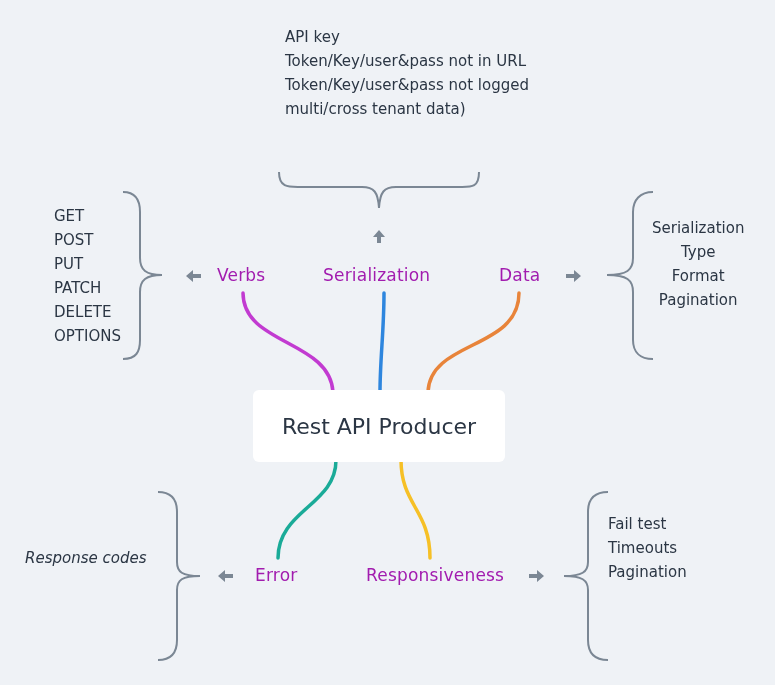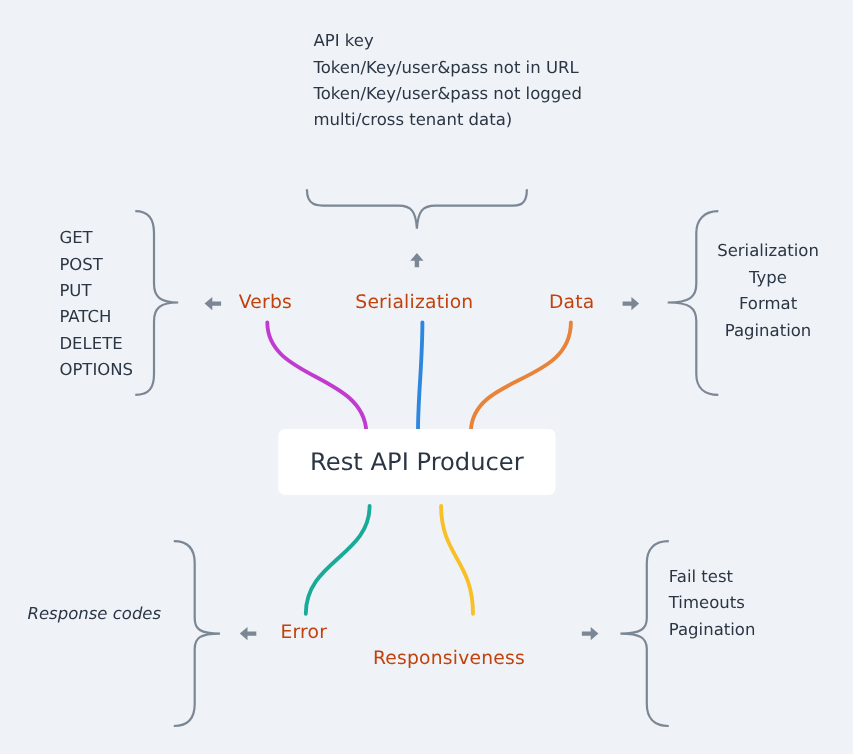--- a/index.html
+++ b/index.html
@@ -8,36 +8,36 @@
     background: #eff2f6;
     position: relative;
     overflow: hidden;
     font-family: "DejaVu Sans", sans-serif;
     color: #2b3644;
   }
   svg.links { position: absolute; left: 0; top: 0; }
   .node {
     position: absolute;
     font-size: 17px;
-    color: #c2410c;
+    color: #a21caf;
     white-space: nowrap;
     letter-spacing: 0.2px;
   }
   .list {
     position: absolute;
     font-size: 15px;
     line-height: 24px;
     color: #2b3644;
     white-space: nowrap;
   }
   .list div { height: 24px; }
   .root {
     position: absolute;
     left: 253px; top: 390px;
-    width: 252px; height: 60px;
+    width: 252px; height: 72px;
     background: #ffffff;
     border-radius: 6px;
     display: flex; align-items: center; justify-content: center;
     font-size: 22px;
     color: #2b3644;
   }
 </style>
 </head>
 <body>
 
@@ -73,21 +73,21 @@
 </svg>
 
 <div class="root">
   <span>Rest API Producer</span>
 </div>
 
 <div class="node" style="left:217px; top:265px;">Verbs</div>
 <div class="node" style="left:323px; top:265px;">Serialization</div>
 <div class="node" style="left:499px; top:265px;">Data</div>
 <div class="node" style="left:255px; top:565px;">Error</div>
-<div class="node" style="left:339px; top:565px;margin-top:24px;">Responsiveness</div>
+<div class="node" style="left:366px; top:565px;">Responsiveness</div>
 
 <div class="list" style="left:285px; top:25px;">
   <div>API key</div>
   <div>Token/Key/user&amp;pass not in URL</div>
   <div>Token/Key/user&amp;pass not logged</div>
   <div>multi/cross tenant data)</div>
 </div>
 
 <div class="list" style="left:54px; top:204px;">
   <div>GET</div>

